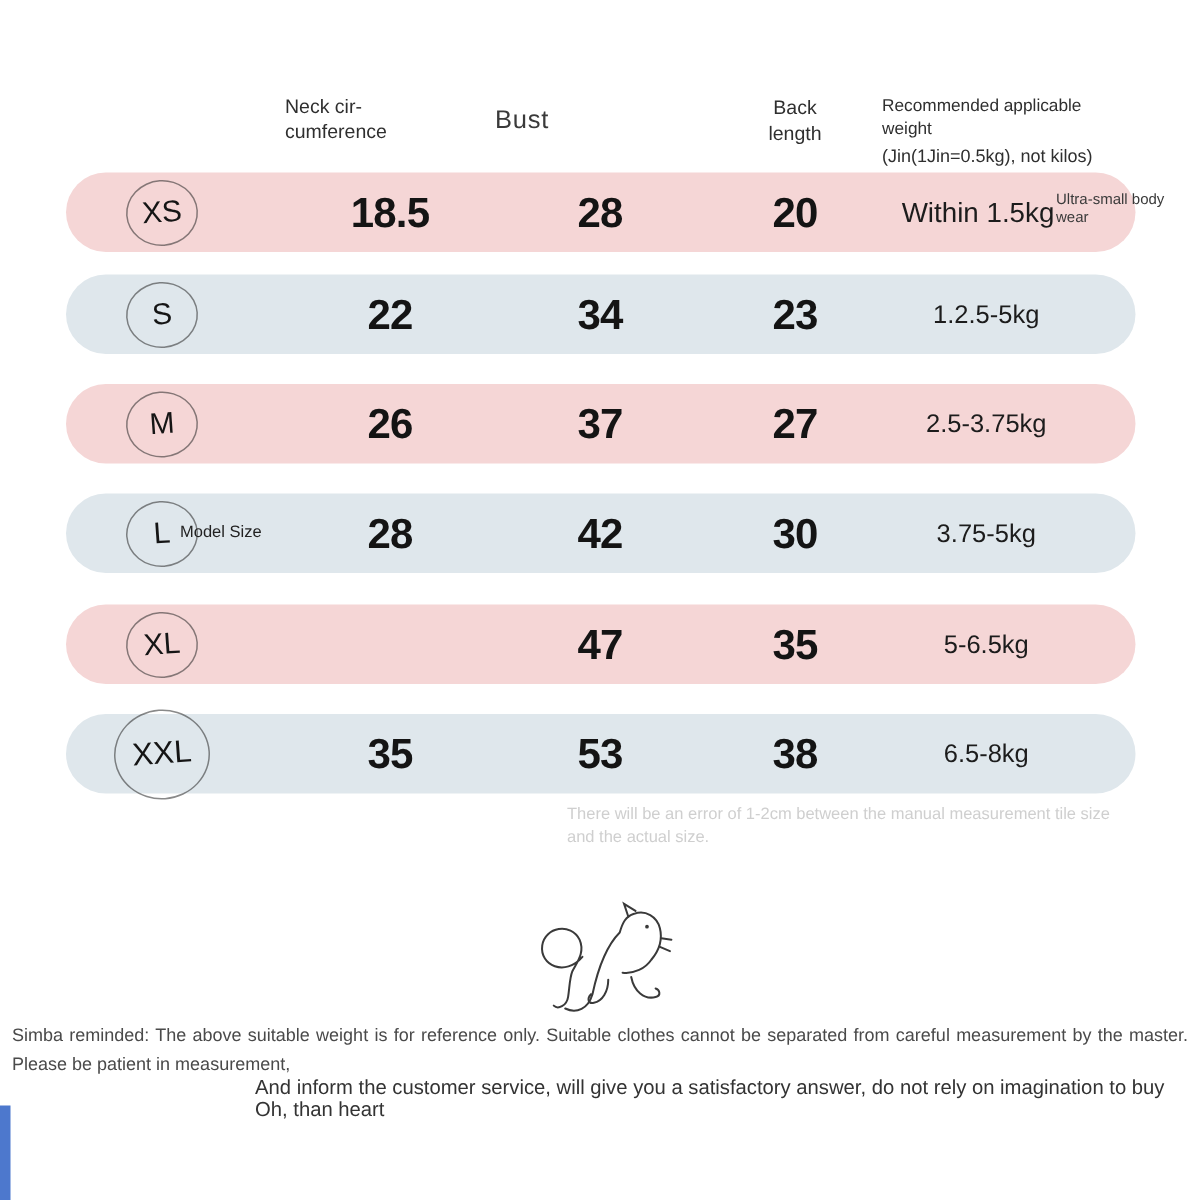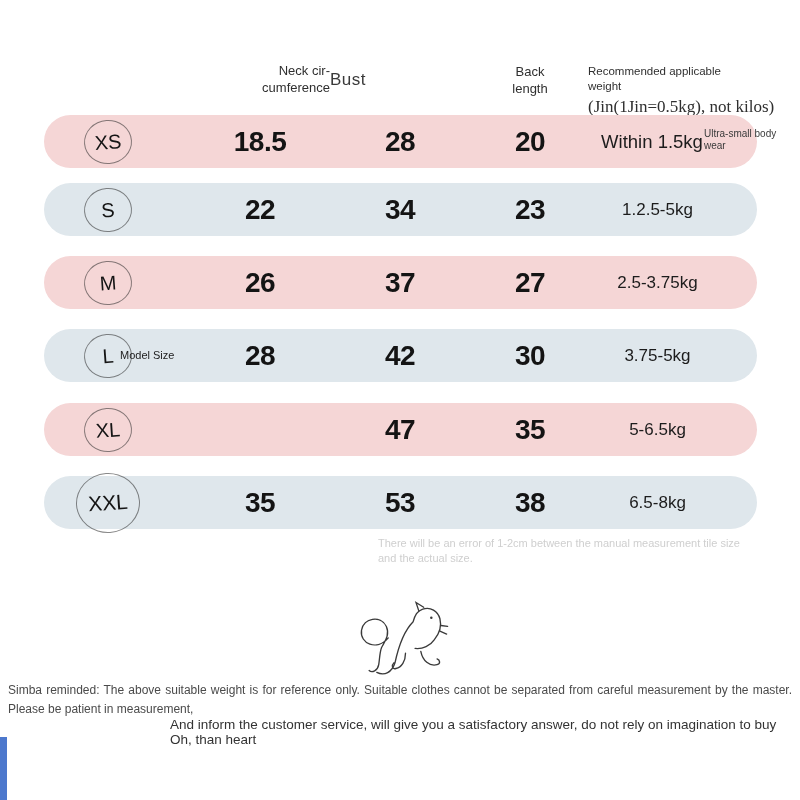--- a/index.html
+++ b/index.html
@@ -1,25 +1,25 @@
 <!DOCTYPE html>
 <html><head>
 <meta charset="utf-8">
 <style>
   html,body{margin:0;padding:0;background:#ffffff;}
   body{font-family:"Liberation Sans", sans-serif; -webkit-font-smoothing:antialiased;}
   .page{position:relative;width:800px;height:800px;background:#ffffff;overflow:hidden;}
 
   
   .hdr{position:absolute;color:#3d3d3d;}
-  .hdr-neck{left:190px;top:63px;width:140px;text-align:right;font-size:13px;line-height:1.3;color:#2f2f2f;}
+  .hdr-neck{left:190px;top:63px;width:140px;text-align:left;font-size:13px;line-height:1.3;color:#2f2f2f;}
   .hdr-bust{left:330px;top:70px;width:140px;text-align:left;font-size:17px;color:#3a3a3a;letter-spacing:.5px;}
   .hdr-back{left:465px;top:64px;width:130px;text-align:center;font-size:13px;line-height:1.3;color:#2f2f2f;}
   .hdr-weight{left:588px;top:64px;width:140px;font-size:11.5px;line-height:1.3;color:#2f2f2f;}
-  .hdr-weight-note{left:588px;top:97px;width:200px;font-size:17px;color:#2f2f2f;font-family:Liberation Serif, serif;}
+  .hdr-weight-note{left:588px;top:97px;width:200px;font-size:12px;color:#2f2f2f;}
 
   
   .row{position:absolute;left:44px;width:713px;height:53px;border-radius:27px;}
   .row-pink{background:#F5D6D6;}
   .row-blue{background:#DFE7EC;}
   .r0{top:115px}.r1{top:183px}.r2{top:256px}.r3{top:329px}.r4{top:403px}.r5{top:476px}
 
   .size-circle{position:absolute;left:40px;top:5px;width:46px;height:42px;border:1px solid rgba(40,40,40,.55);
     border-radius:50%;display:flex;align-items:center;justify-content:center;
     font-size:20px;color:#151515;transform:rotate(-4deg);}

